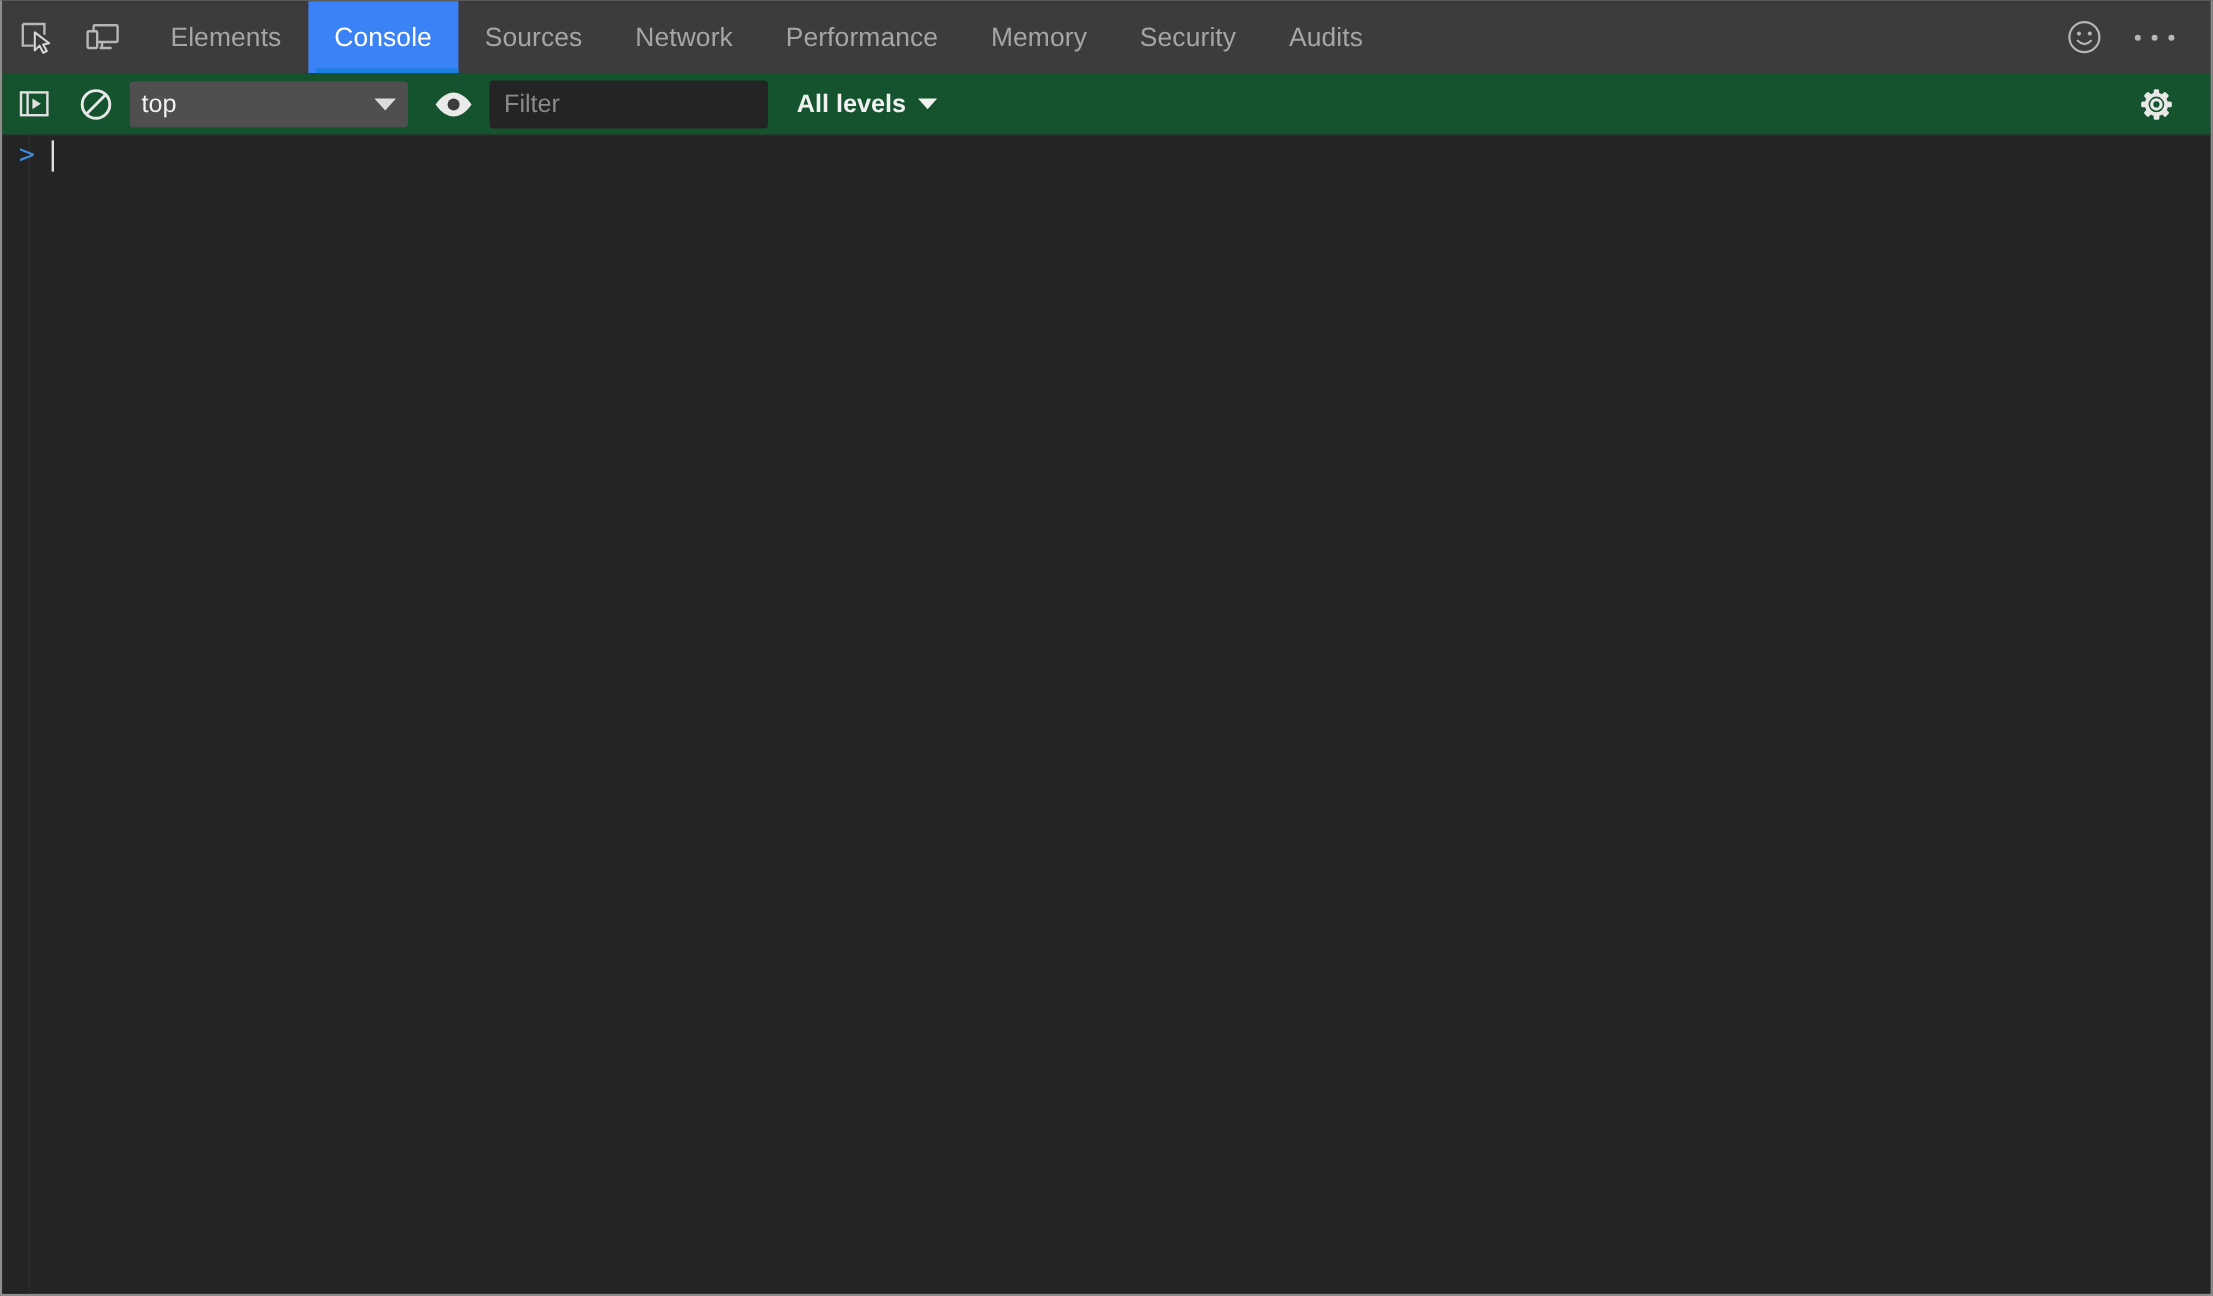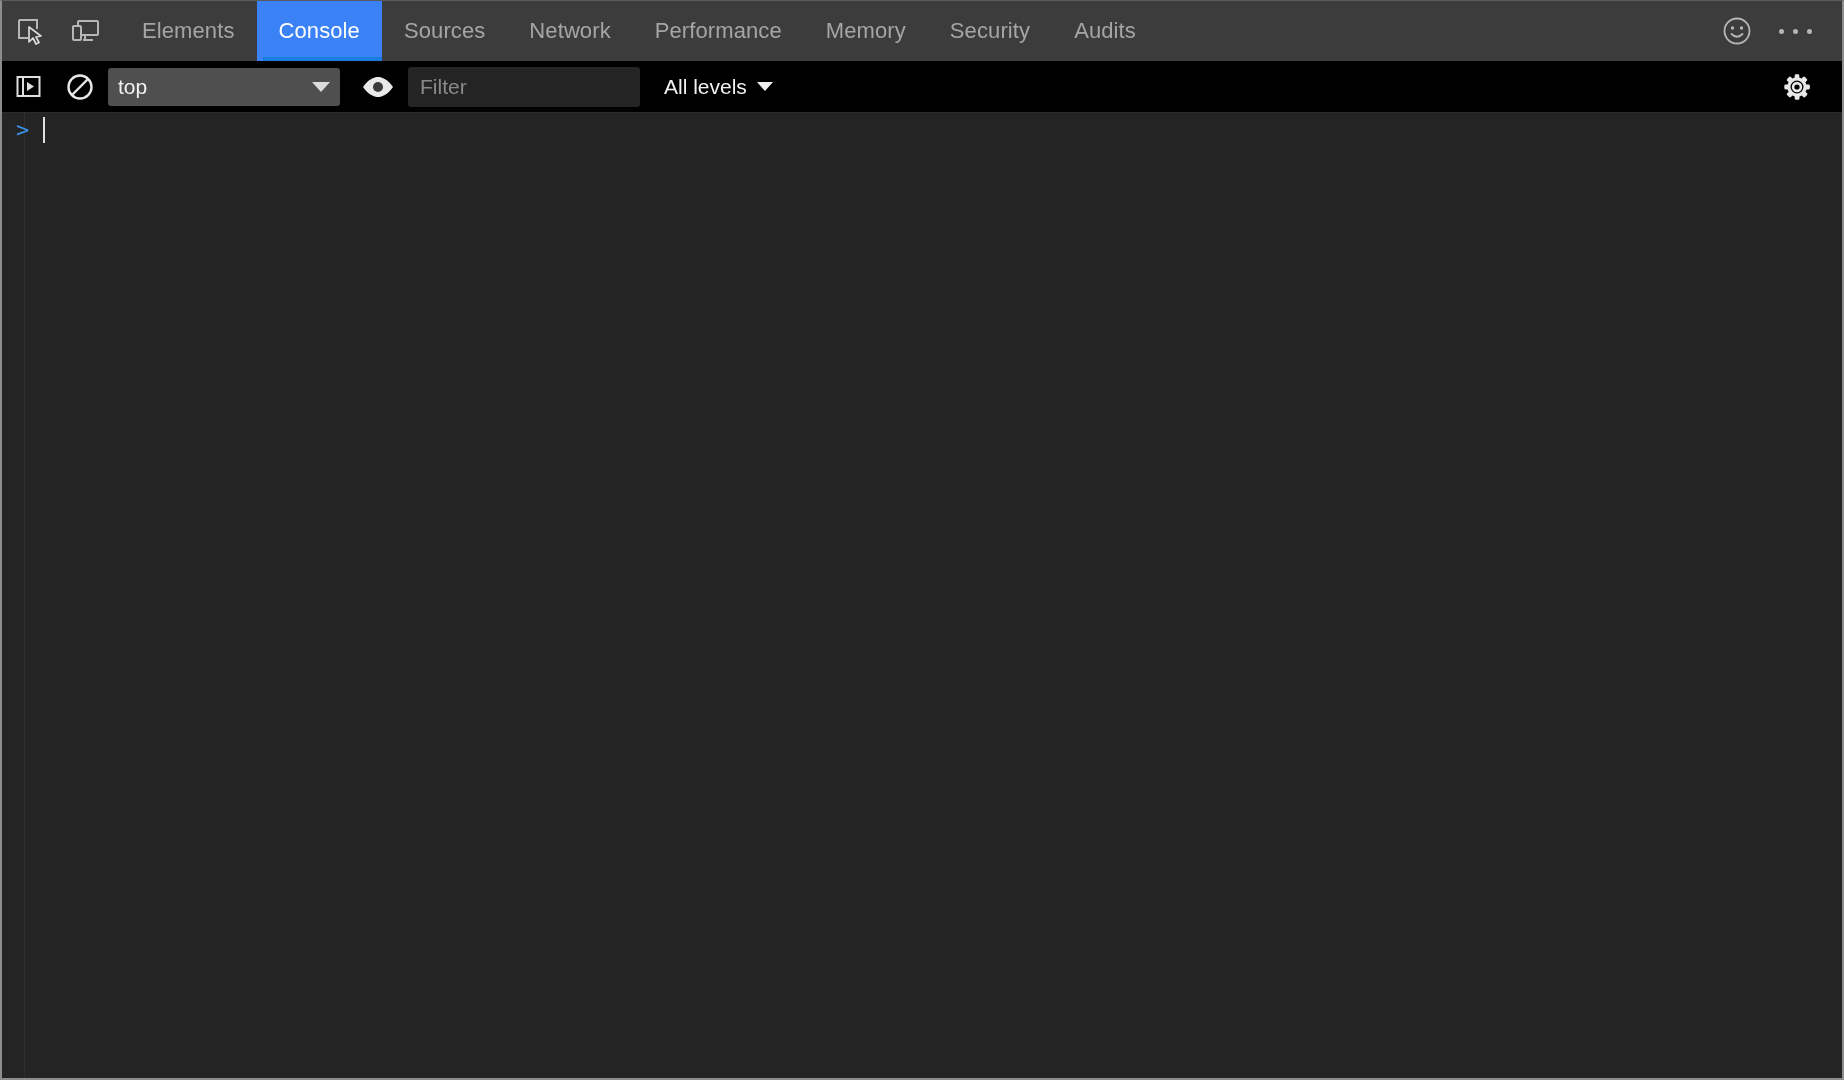--- a/index.html
+++ b/index.html
@@ -106,21 +106,21 @@
     height: 5px;
     border-radius: 50%;
     background: #b6b6b6;
   }
 
   
   .conbar {
     position: relative;
     height: 52px;
     min-height: 52px;
-    background: #000000;
+    background: #14532d;
     border-bottom: 1px solid #2b2b2b;
     display: flex;
     align-items: center;
     box-sizing: border-box;
   }
   .cb-btn {
     width: 52px;
     height: 52px;
     display: flex;
     align-items: center;
@@ -183,20 +183,21 @@
   .levels {
     display: flex;
     align-items: center;
     gap: 10px;
     margin-left: 18px;
     color: #f1f1f1;
     font-size: 21px;
     flex: 0 0 auto;
     height: 52px;
     padding: 0 6px;
+    font-weight: bold;
   }
   .levels .caret {
     border-top-color: #f1f1f1;
     border-left-width: 8px;
     border-right-width: 8px;
     border-top-width: 9px;
   }
 
   .conbar-spacer { flex: 1 1 auto; }
   .settings-btn {

